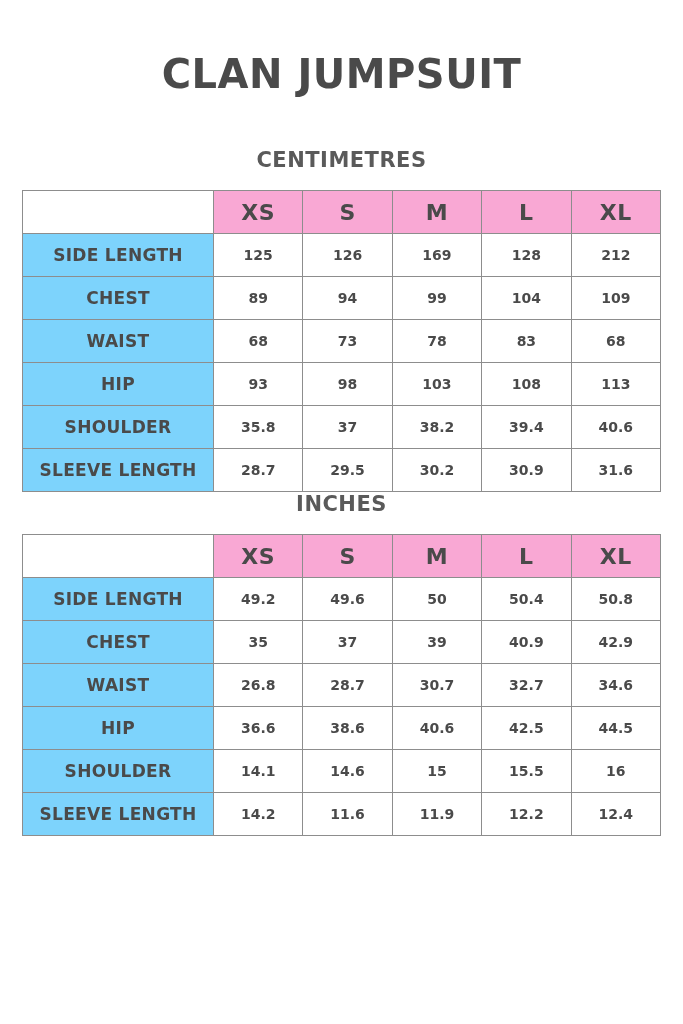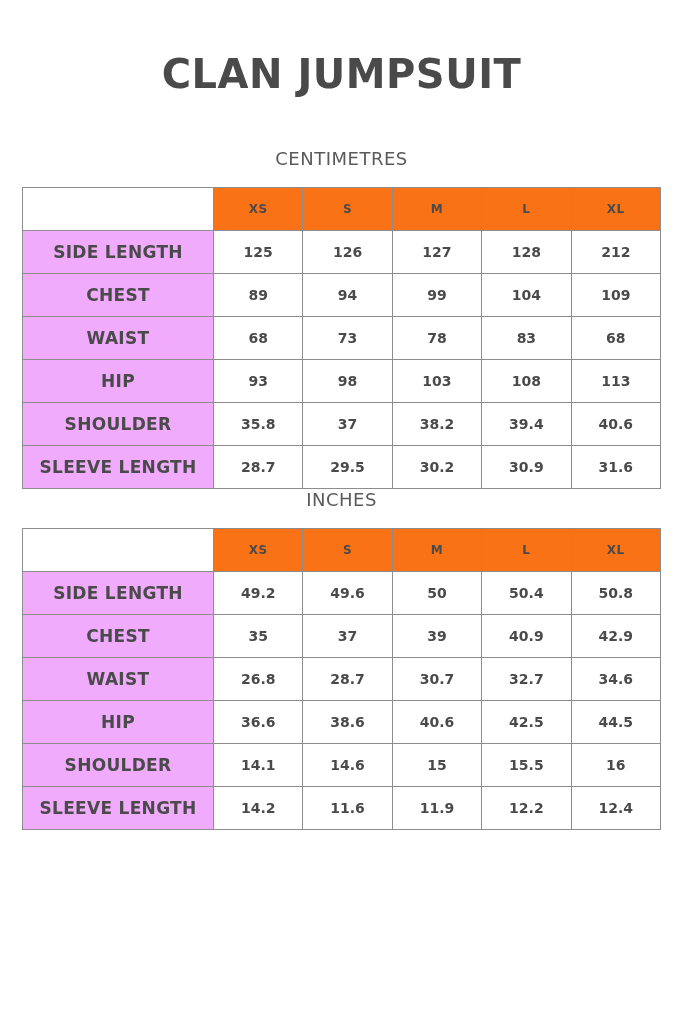--- a/index.html
+++ b/index.html
@@ -29,22 +29,22 @@
     color: #4a4a4a;
     margin: 0;
     padding-top: 52px;
     line-height: 1.1;
   }
   .section {
     margin-top: 0;
   }
   .section-title {
     text-align: center;
-    font-size: 18px;
-    font-weight: normal;
+    font-size: 21px;
+    font-weight: bold;
     color: #5a5a5a;
     letter-spacing: 0.5px;
   }
   .section-1 .section-title { margin-top: 52px; }
   .section-2 .section-title { }
   table.size-table {
     width: 639px;
     border-collapse: collapse;
     table-layout: fixed;
     margin-top: 18px;
@@ -57,26 +57,26 @@
     vertical-align: middle;
     font-weight: bold;
     color: #4a4a4a;
     padding: 0;
   }
   table.size-table .corner-cell {
     background: #ffffff;
     width: 190px;
   }
   table.size-table thead th.size-head {
-    background: #f97316;
-    font-size: 12px;
+    background: #f9a8d4;
+    font-size: 22px;
     letter-spacing: 0.5px;
   }
   table.size-table tbody th.row-head {
-    background: #f0abfc;
+    background: #7dd3fc;
     font-size: 17px;
     letter-spacing: 0.3px;
     width: 190px;
   }
   table.size-table tbody td.value-cell {
     background: #ffffff;
     font-size: 14px;
   }
 </style>
 </head>
@@ -97,21 +97,21 @@
           <th class="size-head">M</th>
           <th class="size-head">L</th>
           <th class="size-head">XL</th>
         </tr>
       </thead>
       <tbody>
         <tr>
           <th class="row-head">SIDE LENGTH</th>
           <td class="value-cell">125</td>
           <td class="value-cell">126</td>
-          <td class="value-cell">127</td>
+          <td class="value-cell">169</td>
           <td class="value-cell">128</td>
           <td class="value-cell">212</td>
         </tr>
         <tr>
           <th class="row-head">CHEST</th>
           <td class="value-cell">89</td>
           <td class="value-cell">94</td>
           <td class="value-cell">99</td>
           <td class="value-cell">104</td>
           <td class="value-cell">109</td>

